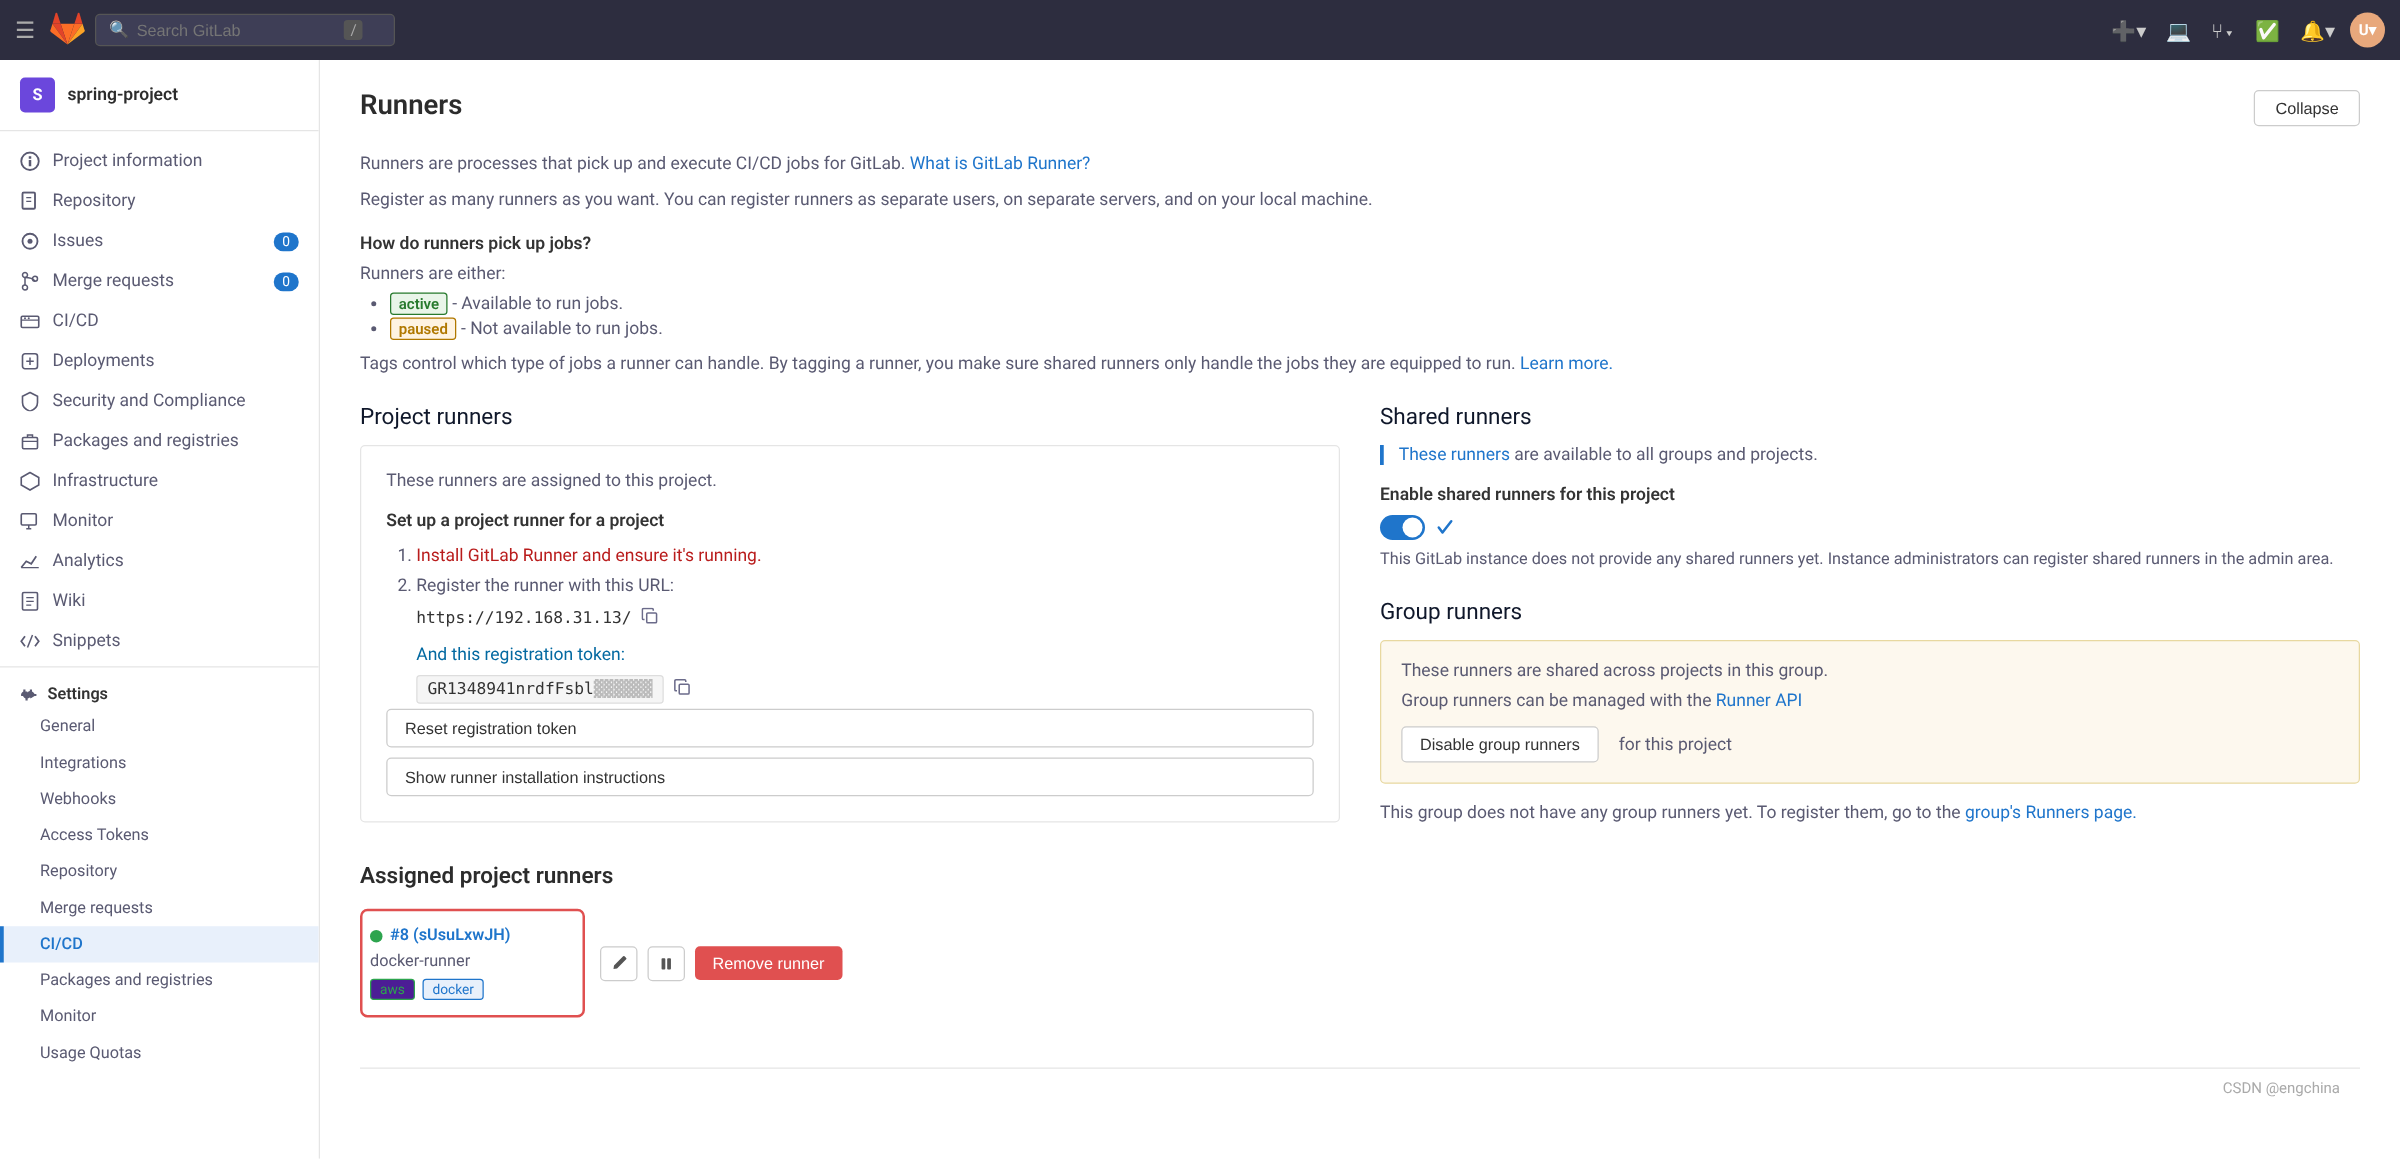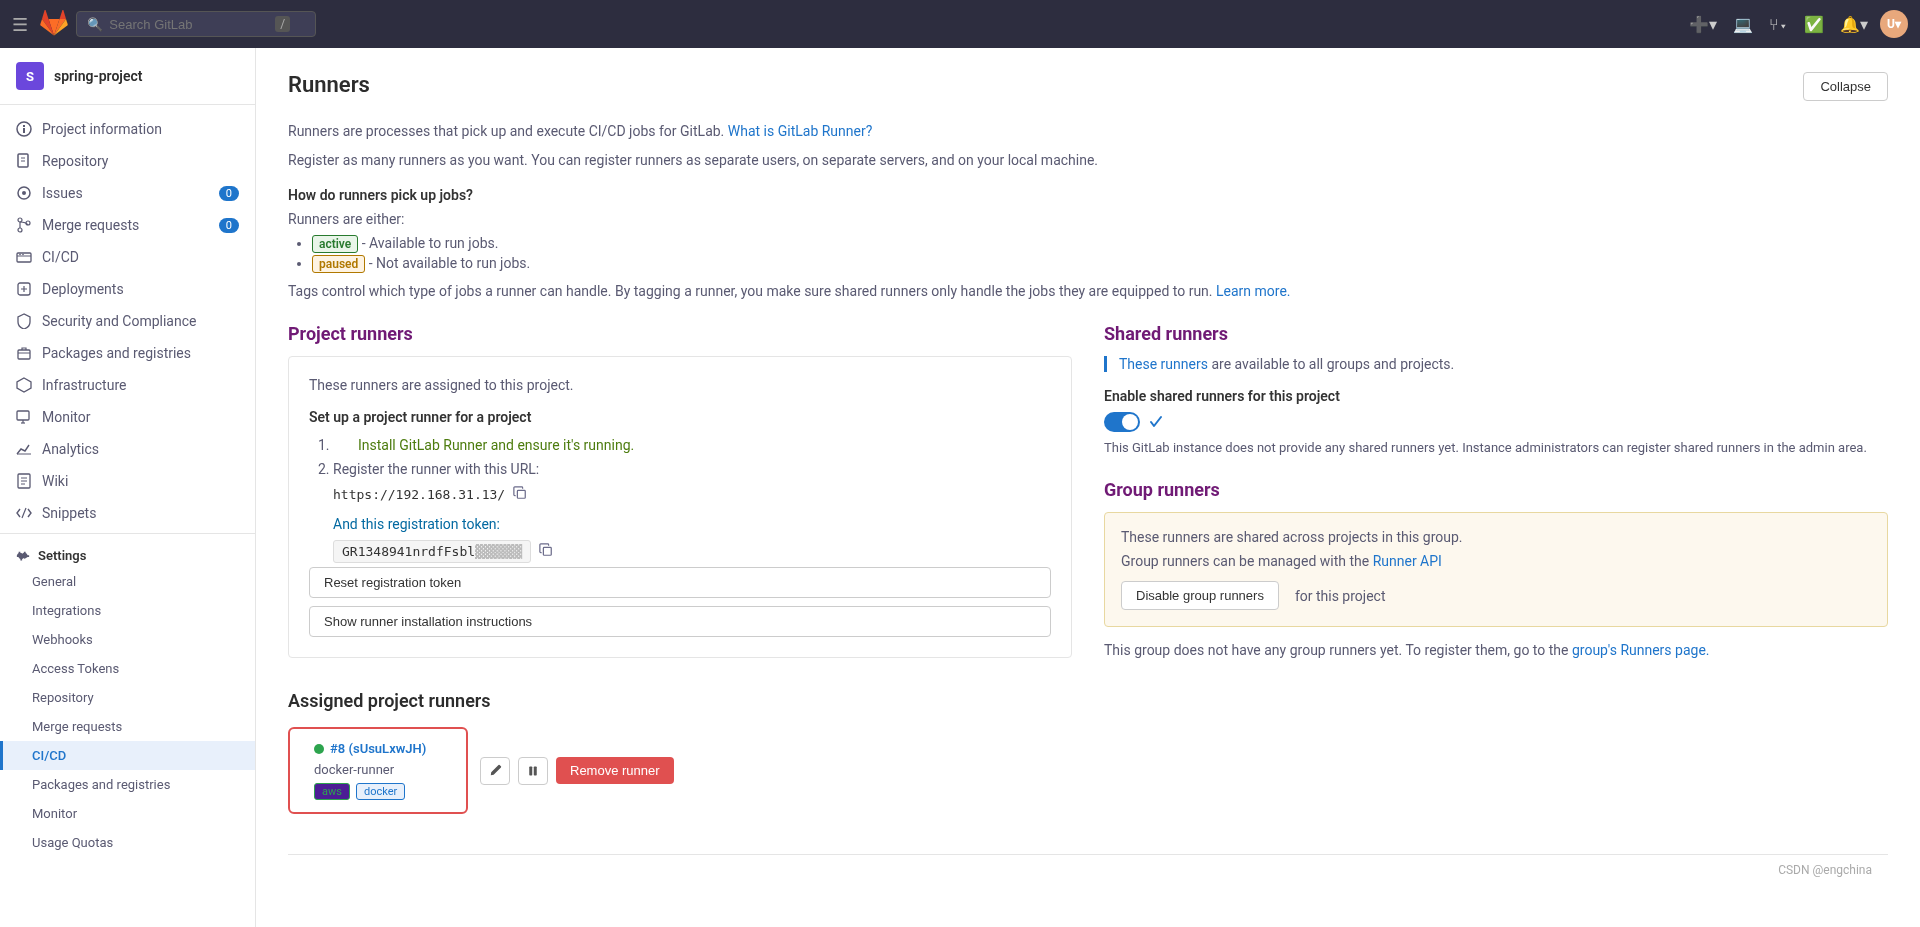--- a/index.html
+++ b/index.html
@@ -113,32 +113,32 @@
       border-radius: 3px; padding: 1px 6px; font-size: 12px; font-weight: 600;
     }
     .tags-note { color: #5a5a72; margin-top: 12px; font-size: 14px; }
     .tags-note a { color: #1f75cb; text-decoration: none; }
 
     
     .two-col { display: flex; gap: 32px; margin-top: 24px; }
     .col-left { flex: 1; }
     .col-right { flex: 1; }
 
-    .section-title { font-size: 18px; font-weight: 700; color: #701a75; margin-bottom: 12px; }
+    .section-title { font-size: 18px; font-weight: 400; color: #0f172a; margin-bottom: 12px; }
 
     .section-box {
       border: 1px solid #e5e5e5; border-radius: 4px;
       padding: 20px; min-height: 120px;
     }
     .section-text { color: #5a5a72; font-size: 14px; margin-bottom: 16px; }
 
     .setup-subtitle { font-weight: 600; font-size: 14px; margin-bottom: 12px; }
     .setup-steps { padding-left: 24px; }
     .setup-steps li { margin: 8px 0; font-size: 14px; color: #5a5a72; }
-    .setup-steps li a { color: #4d7c0f; text-decoration: none; margin-left: 25px; }
+    .setup-steps li a { color: #b91c1c; text-decoration: none; }
     .url-row {
       display: flex; align-items: center; gap: 8px; margin: 8px 0 0 0;
     }
     .url-text { font-family: monospace; font-size: 13px; color: #333; }
     .copy-icon { cursor: pointer; color: #6b6b8a; font-size: 16px; }
 
     .token-row {
       display: flex; align-items: center; gap: 8px; margin-top: 8px;
     }
     .token-masked {
@@ -190,21 +190,21 @@
     .for-text { color: #5a5a72; font-size: 14px; margin-left: 8px; }
     .group-footer { color: #5a5a72; font-size: 14px; line-height: 1.6; }
     .group-footer a { color: #1f75cb; text-decoration: none; }
 
     
     .assigned-section { margin-top: 32px; }
     .assigned-title { font-size: 18px; font-weight: 600; color: #2c2c2c; margin-bottom: 16px; }
 
     .runner-card {
       border: 2px solid #e05050; border-radius: 6px;
-      padding: 12px 24px; display: inline-flex;
+      padding: 12px 6px; display: inline-flex;
       flex-direction: column; gap: 6px; min-width: 180px;
     }
     .runner-name-row { display: flex; align-items: center; gap: 6px; }
     .runner-dot { width: 10px; height: 10px; background: #2da44e; border-radius: 50%; }
     .runner-name { color: #1f75cb; font-size: 13px; font-weight: 600; }
     .runner-desc { font-size: 13px; color: #5a5a72; }
     .runner-tags { display: flex; gap: 6px; }
     .tag-aws {
       background: #4c1d95; color: #2da44e; border: 1px solid #2da44e;
       border-radius: 3px; padding: 1px 7px; font-size: 11px;

